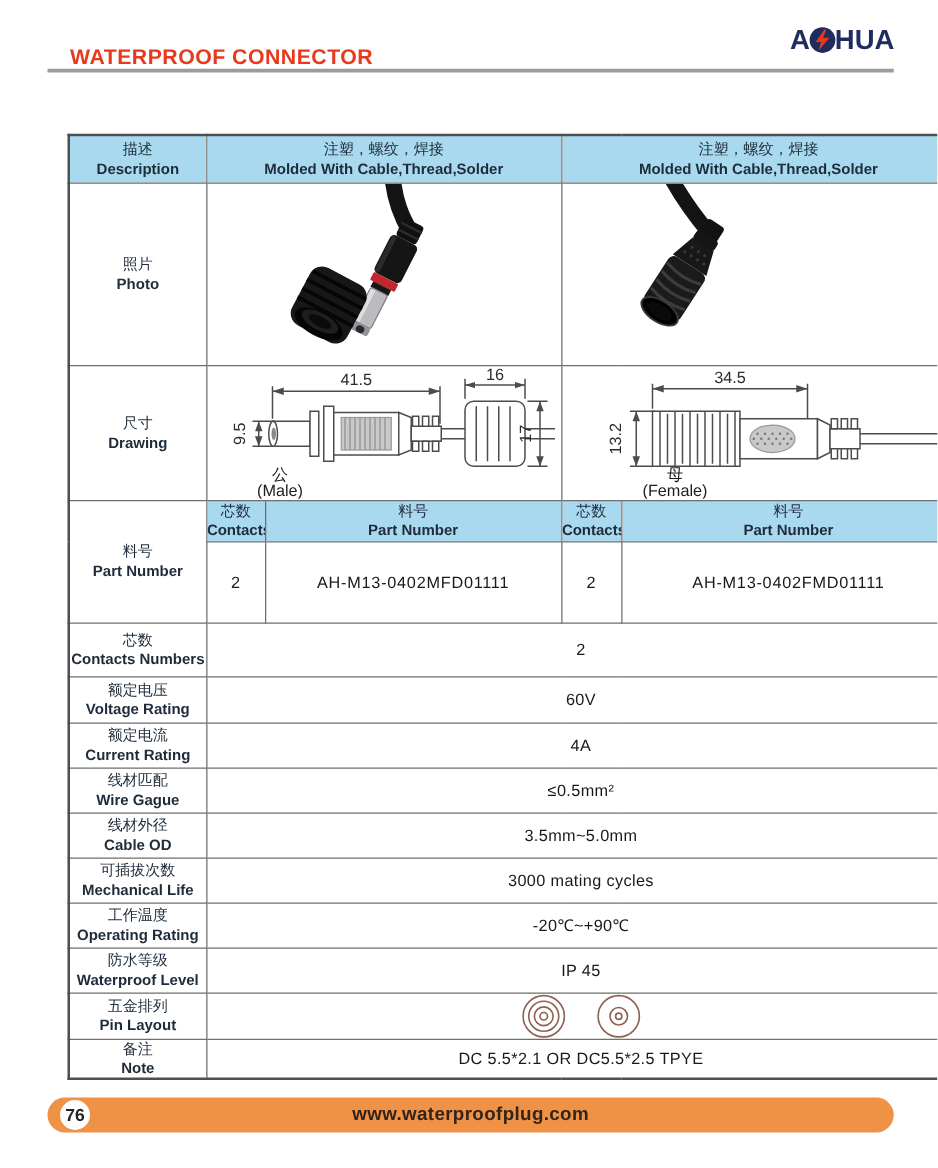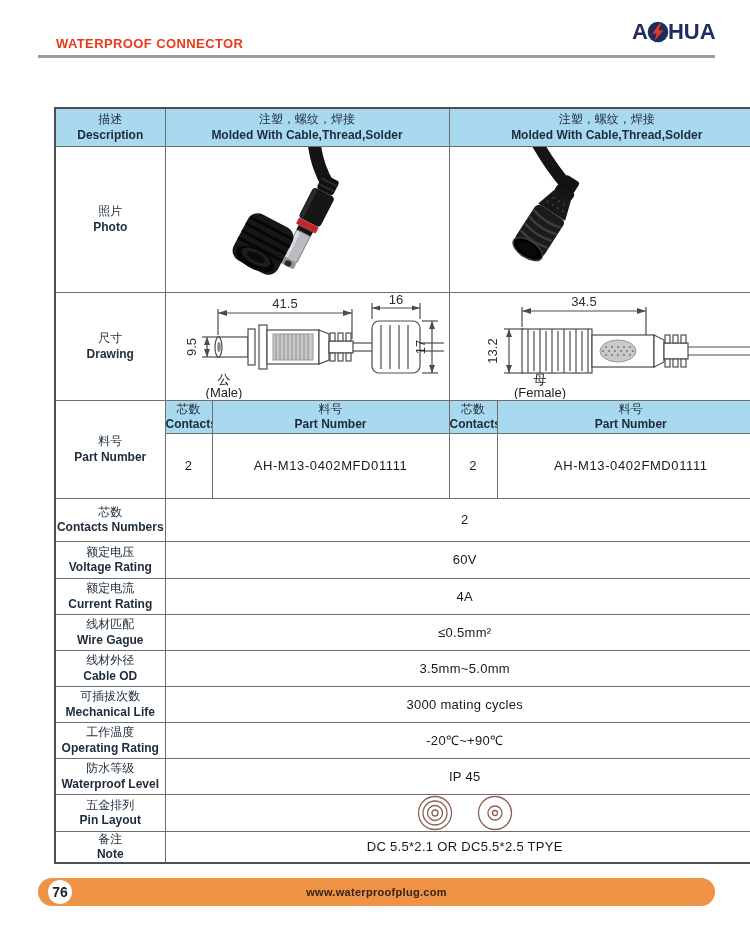--- a/index.html
+++ b/index.html
@@ -6,21 +6,21 @@
     --brand-red:#e8391c; --title-purple:#4e4ea6; --header-blue:#a9d9ee;
     --footer-orange:#f09245; --logo-navy:#1f2c5e; --pin-brown:#8d6253;
     --table-border:#6e6e6e; --table-border-outer:#4f4f4f;
   }
   *{margin:0;padding:0;box-sizing:border-box;}
   html,body{background:#fff;}
   .page{position:relative;width:750px;height:934px;background:#ffffff;overflow:hidden;
          font-family:"Liberation Sans",sans-serif;color:#1c1c1c;}
 
   
-  .tagline{position:absolute;left:56px;top:36px;font-size:13px;font-weight:bold;
+  .tagline{position:absolute;left:56px;top:36px;font-size:17px;font-weight:bold;
            color:var(--brand-red);letter-spacing:.4px;}
   .head-rule{position:absolute;left:38px;top:55px;width:677px;height:3px;background:#9c9c9c;}
   .logo{position:absolute;left:632px;top:18px;height:28px;display:flex;align-items:center;
         font-weight:bold;font-size:22px;color:var(--logo-navy);letter-spacing:0;}
   .logo .logo-circle{display:inline-block;width:22px;height:22px;margin:0 -1px;}
   .title-en{position:absolute;left:38px;top:61px;font-family:"Liberation Mono",monospace;
             font-size:17px;color:var(--title-purple);letter-spacing:.5px;white-space:nowrap;}
   .title-cn{position:absolute;left:38px;top:82px;font-family:"Liberation Mono",monospace;
             font-size:17px;color:#222;letter-spacing:1px;white-space:nowrap;}
 
@@ -35,21 +35,21 @@
   .val{font-size:13px;color:#191919;letter-spacing:.3px;}
   .pn-val{font-size:13px;color:#191919;letter-spacing:.6px;}
   svg.art{display:block;margin:0 auto;}
 
   
   .footer-bar{position:absolute;left:38px;top:878px;width:677px;height:28px;
               background:var(--footer-orange);border-radius:14px;}
   .page-circle{position:absolute;left:10px;top:2px;width:24px;height:24px;background:#fff;
                border-radius:50%;text-align:center;line-height:24px;font-size:14px;
                font-weight:bold;color:#222;}
-  .website{width:100%;text-align:center;line-height:28px;font-size:11px;font-weight:bold;
+  .website{width:100%;text-align:center;line-height:28px;font-size:15px;font-weight:bold;
            color:#33241a;letter-spacing:.3px;}
 
   
   .ln{stroke:#4c4c4c;stroke-width:1.2;fill:none;}
   .lnw{stroke:#4c4c4c;stroke-width:1.2;fill:#ffffff;}
   .dimt{font-family:"Liberation Sans",sans-serif;font-size:13px;fill:#2d2d2d;}
   .gendert{font-family:"Liberation Sans",sans-serif;font-size:13px;fill:#1d1d1d;}
   .arrow{fill:#4c4c4c;stroke:none;}
   .pin-circle{stroke:var(--pin-brown);fill:none;stroke-width:1.3;}
 </style>

